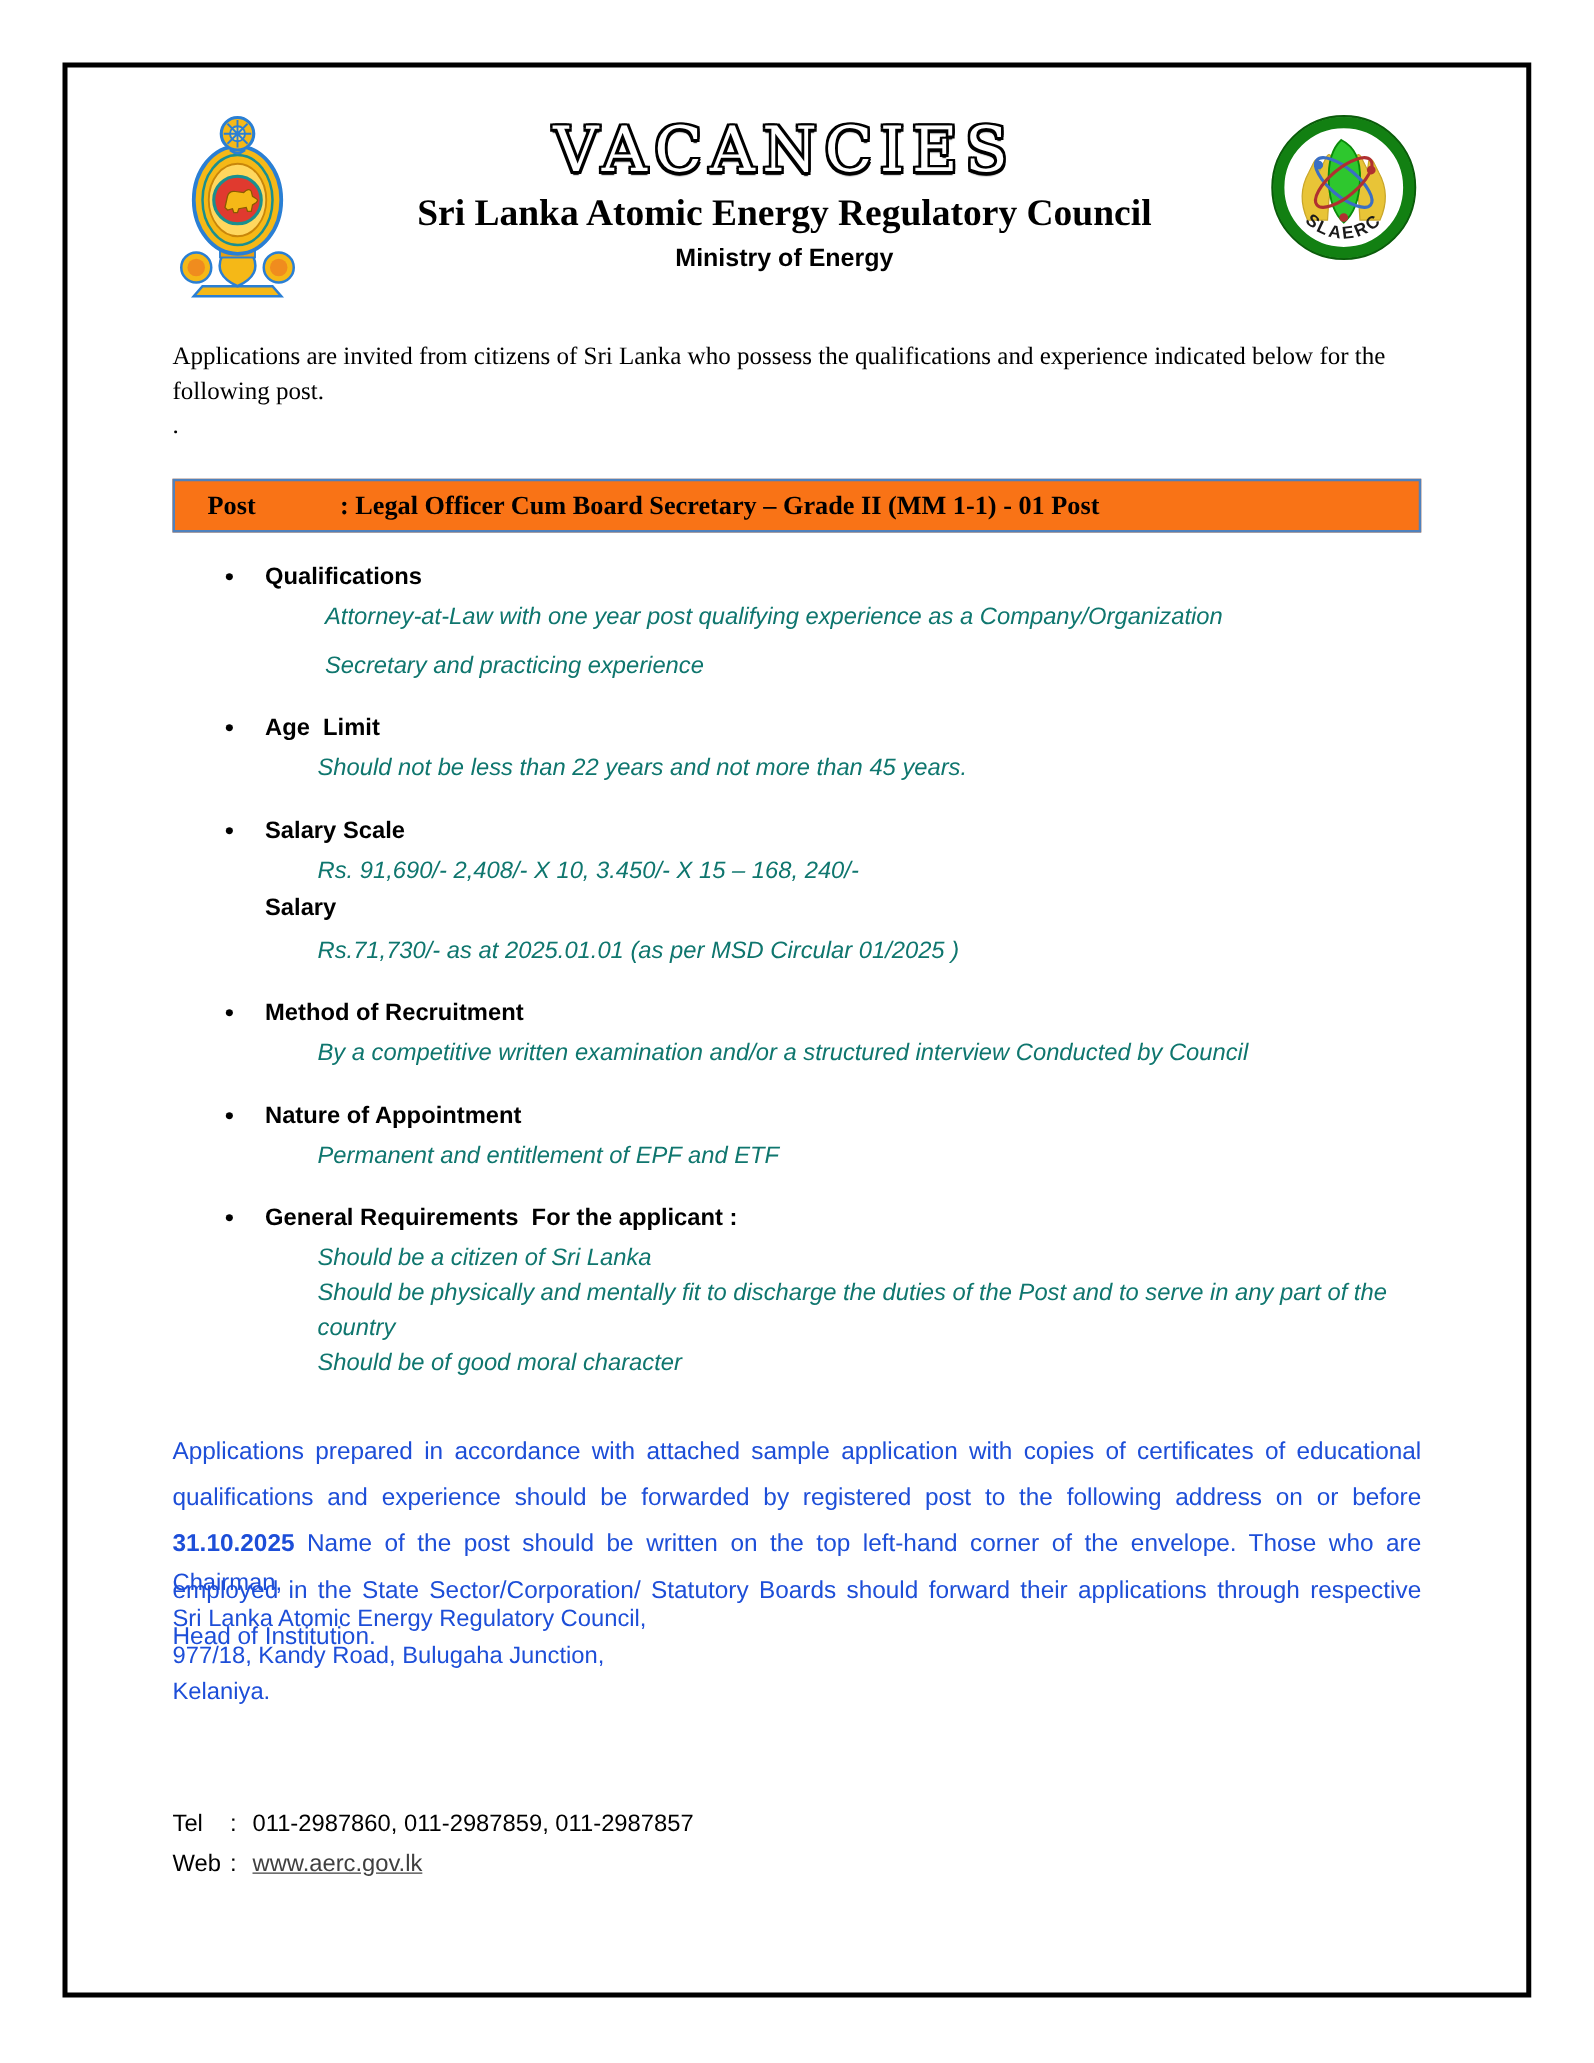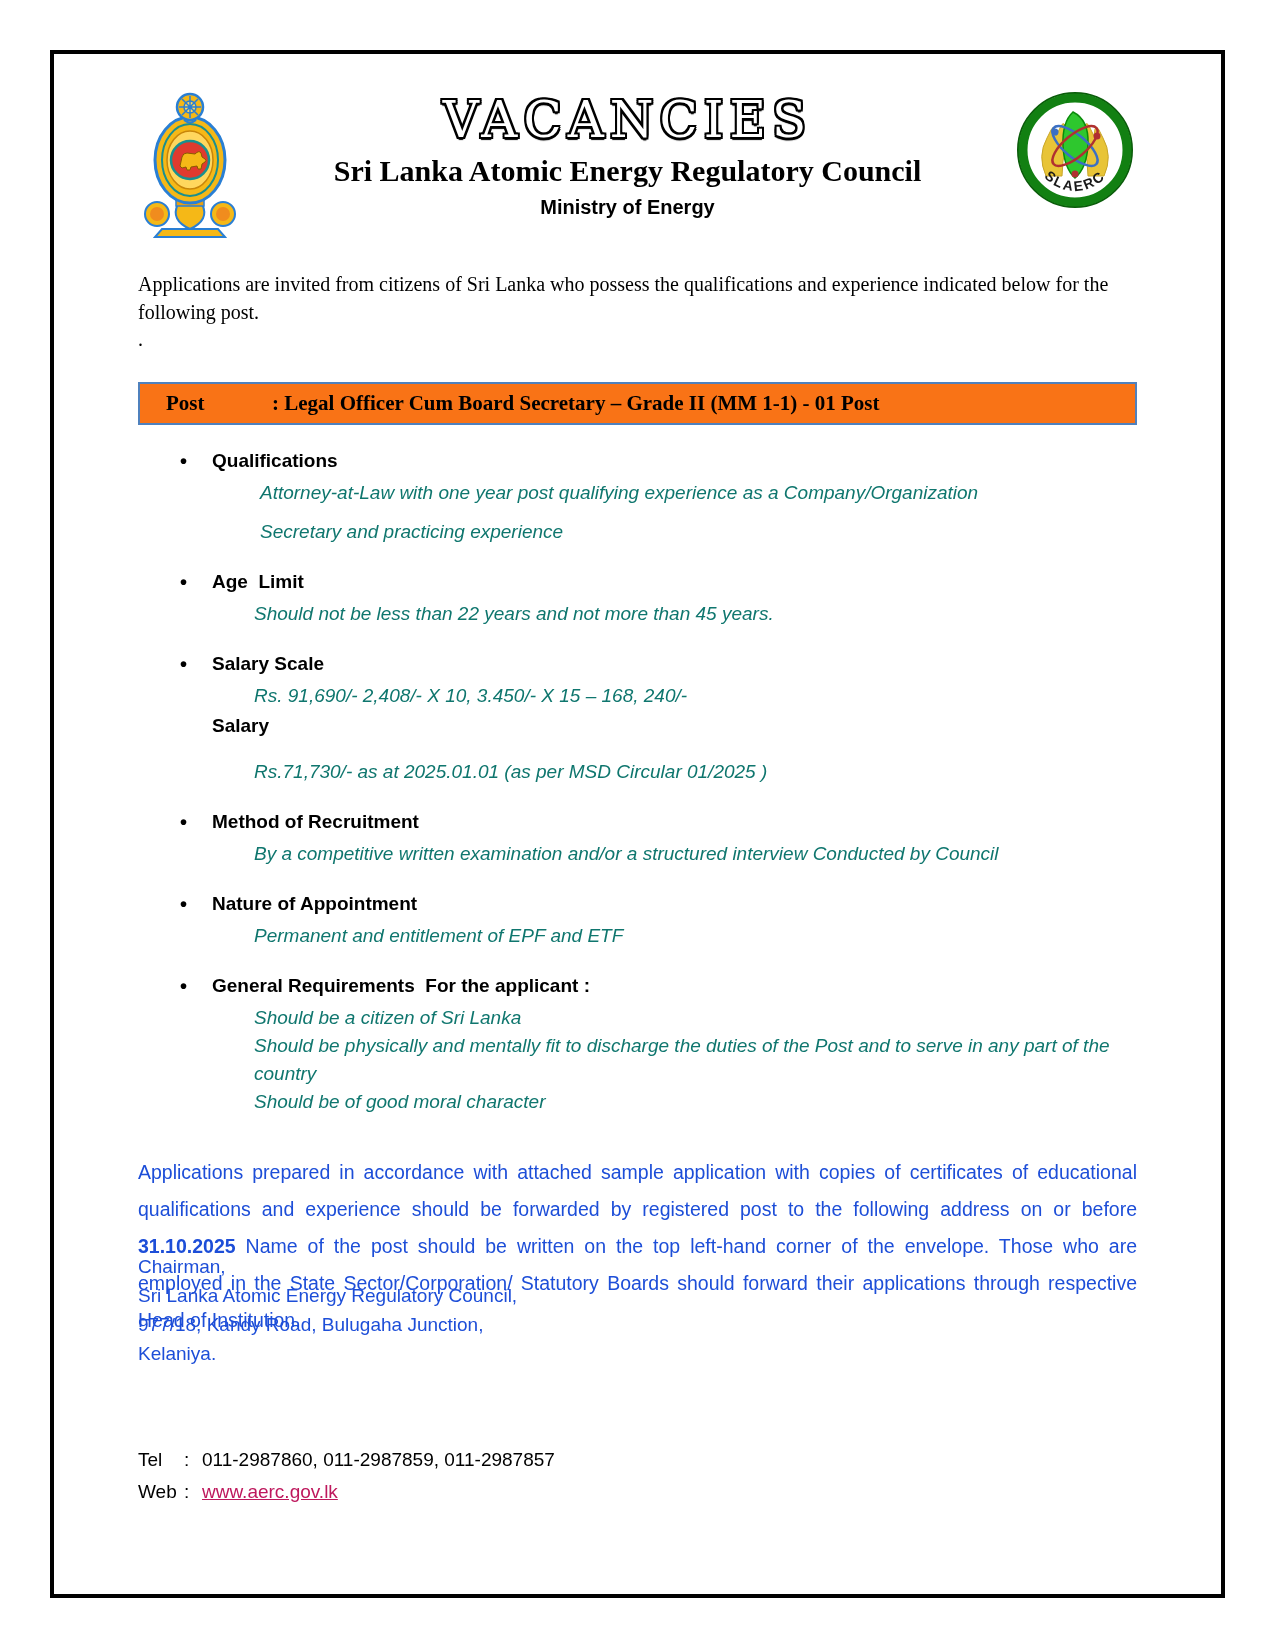--- a/index.html
+++ b/index.html
@@ -100,21 +100,21 @@
     position: absolute; left: 84px; top: 1198px;
     font-size: 19px; line-height: 29px; color: #1d4ed8;
   }
   .contact {
     position: absolute; left: 84px; top: 1390px;
     font-size: 19px; line-height: 32px; color: #000;
   }
   .contact-row { display: flex; }
   .contact-label { display: inline-block; width: 46px; }
   .contact-colon { display: inline-block; width: 18px; }
-  .web-link { color: #be185d; text-decoration: underline; cursor: pointer; }
+  .web-link { color: #404040; text-decoration: underline; cursor: pointer; }
 </style>
 </head>
 <body>
 
 <div class="page">
   <div class="content">
 
     <div class="header">
 
       <div class="emblem-wrap">
@@ -199,21 +199,21 @@
           <div class="sec-line">Should not be less than 22 years and not more than 45 years.</div>
         </div>
       </div>
 
       <div class="section">
         <div class="sec-heading">Salary Scale</div>
         <div class="sec-body">
           <div class="sec-line">Rs. 91,690/- 2,408/- X 10, 3.450/- X 15 – 168, 240/-</div>
         </div>
         <div class="sub-heading">Salary</div>
-        <div class="sec-body" style="margin-top:18px;">
+        <div class="sec-body" style="margin-top:6px;">
           <div class="sec-line">Rs.71,730/- as at 2025.01.01 (as per MSD Circular 01/2025 )</div>
         </div>
       </div>
 
       <div class="section">
         <div class="sec-heading">Method of Recruitment</div>
         <div class="sec-body">
           <div class="sec-line">By a competitive written examination and/or a structured interview Conducted by Council</div>
         </div>
       </div>

